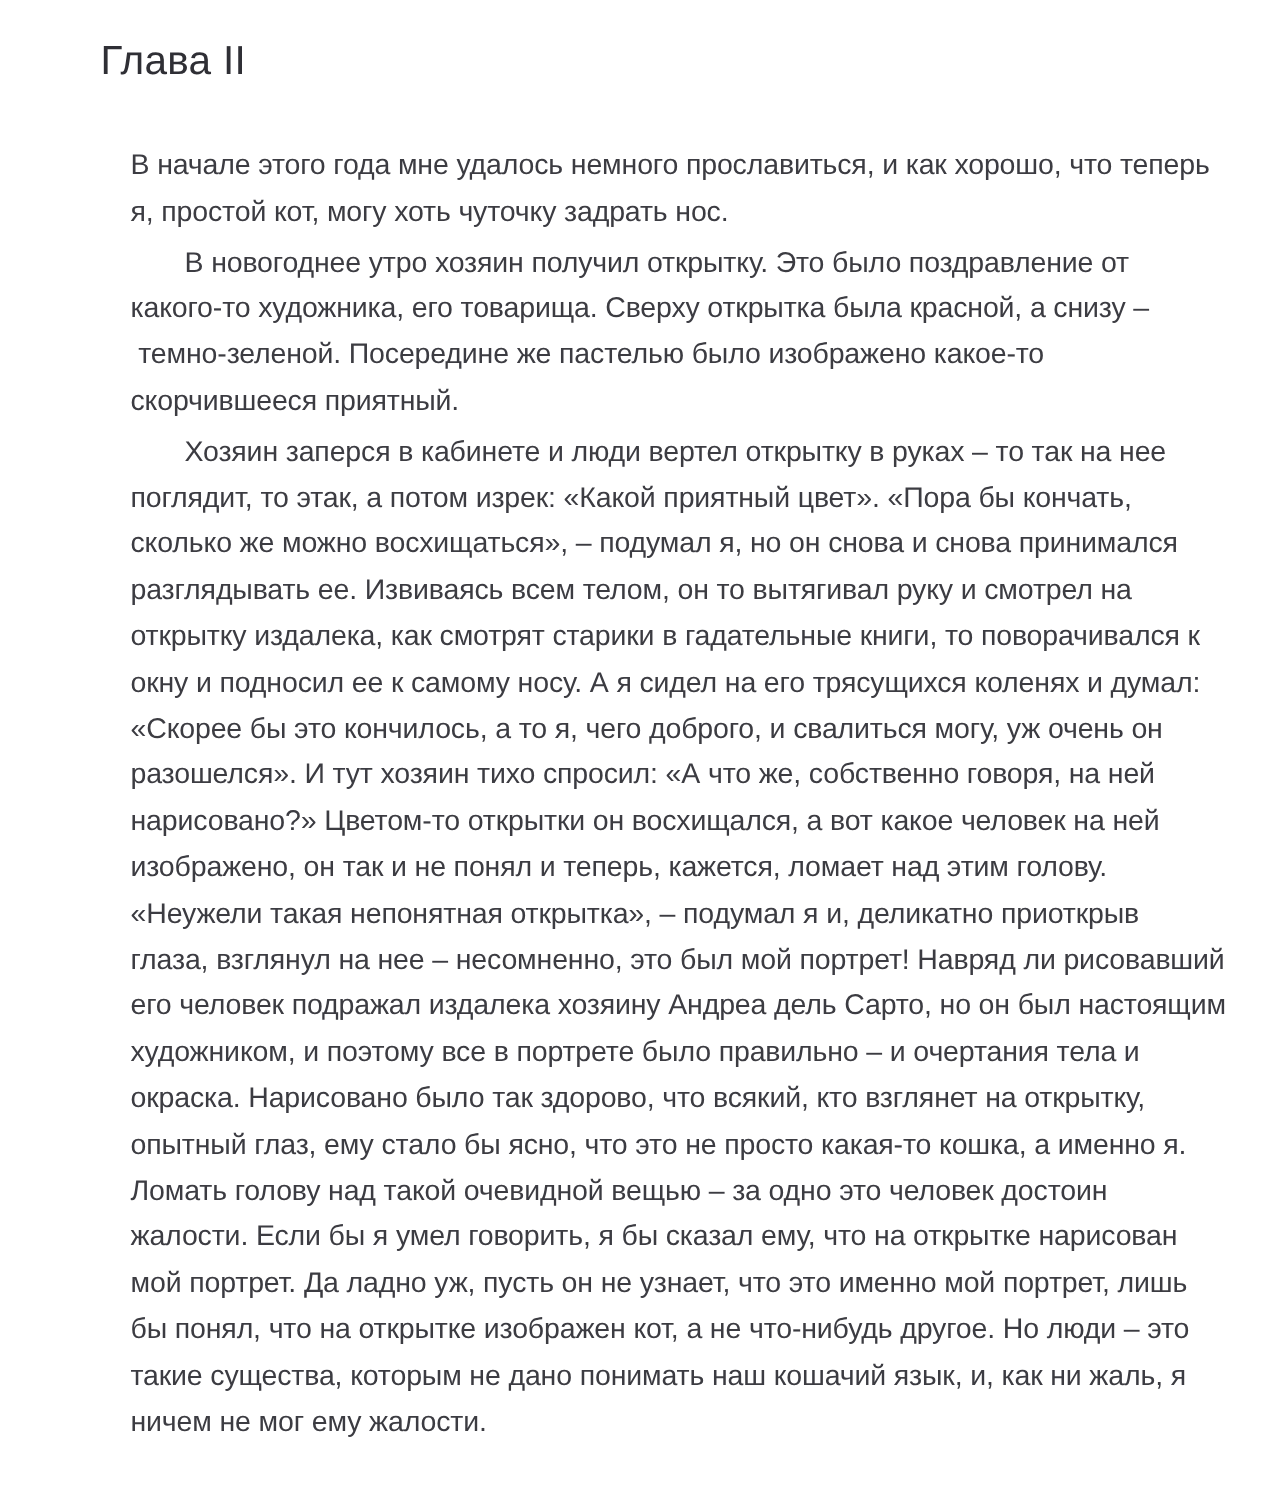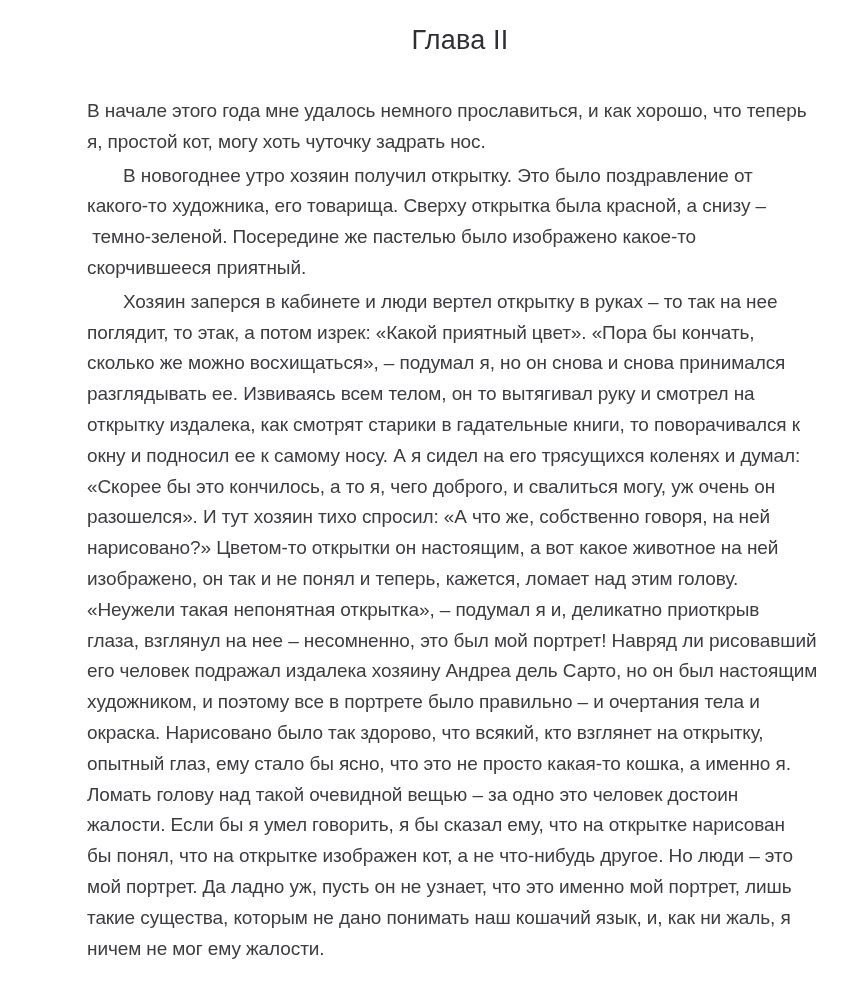--- a/index.html
+++ b/index.html
@@ -14,21 +14,21 @@
     font-family: "Liberation Sans", "DejaVu Sans", sans-serif;
     color: #3c3c42;
   }
   .page {
     width: 786px;
     margin-left: 67px;
   }
   .chapter-title {
     margin: 0;
     padding-top: 24px;
-    text-align: center;
+    text-align: left;
     font-size: 27px;
     line-height: 32px;
     font-weight: 400;
     color: #2f2f35;
     letter-spacing: 0.2px;
   }
   .chapter-body {
     margin-top: 40px;
     font-size: 19px;
     line-height: 30.8px;
@@ -67,29 +67,29 @@
       </p>
       <p class="paragraph indented">
         <span class="line">Хозяин заперся в кабинете и люди вертел открытку в руках – то так на нее</span>
         <span class="line">поглядит, то этак, а потом изрек: «Какой приятный цвет». «Пора бы кончать,</span>
         <span class="line">сколько же можно восхищаться», – подумал я, но он снова и снова принимался</span>
         <span class="line">разглядывать ее. Извиваясь всем телом, он то вытягивал руку и смотрел на</span>
         <span class="line">открытку издалека, как смотрят старики в гадательные книги, то поворачивался к</span>
         <span class="line">окну и подносил ее к самому носу. А я сидел на его трясущихся коленях и думал:</span>
         <span class="line">«Скорее бы это кончилось, а то я, чего доброго, и свалиться могу, уж очень он</span>
         <span class="line">разошелся». И тут хозяин тихо спросил: «А что же, собственно говоря, на ней</span>
-        <span class="line">нарисовано?» Цветом-то открытки он настоящим, а вот какое животное на ней</span>
+        <span class="line">нарисовано?» Цветом-то открытки он восхищался, а вот какое человек на ней</span>
         <span class="line">изображено, он так и не понял и теперь, кажется, ломает над этим голову.</span>
         <span class="line">«Неужели такая непонятная открытка», – подумал я и, деликатно приоткрыв</span>
         <span class="line">глаза, взглянул на нее – несомненно, это был мой портрет! Навряд ли рисовавший</span>
         <span class="line">его человек подражал издалека хозяину Андреа дель Сарто, но он был настоящим</span>
         <span class="line">художником, и поэтому все в портрете было правильно – и очертания тела и</span>
         <span class="line">окраска. Нарисовано было так здорово, что всякий, кто взглянет на открытку,</span>
         <span class="line">опытный глаз, ему стало бы ясно, что это не просто какая-то кошка, а именно я.</span>
         <span class="line">Ломать голову над такой очевидной вещью – за одно это человек достоин</span>
         <span class="line">жалости. Если бы я умел говорить, я бы сказал ему, что на открытке нарисован</span>
+        <span class="line">мой портрет. Да ладно уж, пусть он не узнает, что это именно мой портрет, лишь</span>
         <span class="line">бы понял, что на открытке изображен кот, а не что-нибудь другое. Но люди – это</span>
-        <span class="line">мой портрет. Да ладно уж, пусть он не узнает, что это именно мой портрет, лишь</span>
         <span class="line">такие существа, которым не дано понимать наш кошачий язык, и, как ни жаль, я</span>
         <span class="line">ничем не мог ему жалости.</span>
       </p>
     </section>
 </main>
 
 </body></html>

